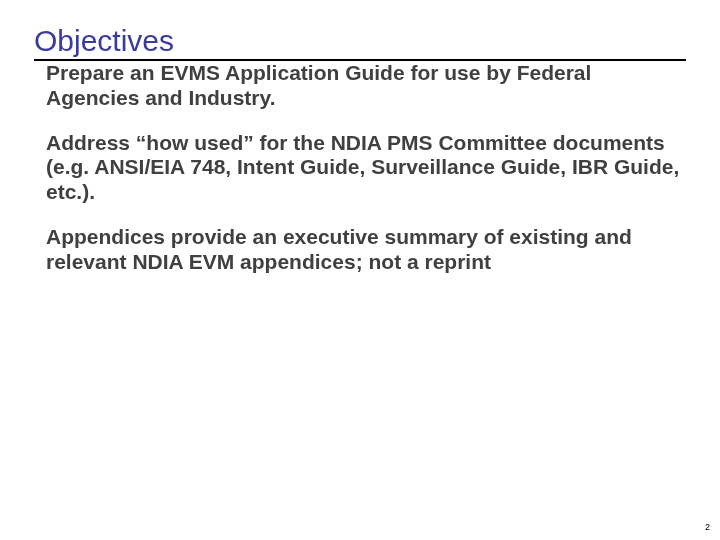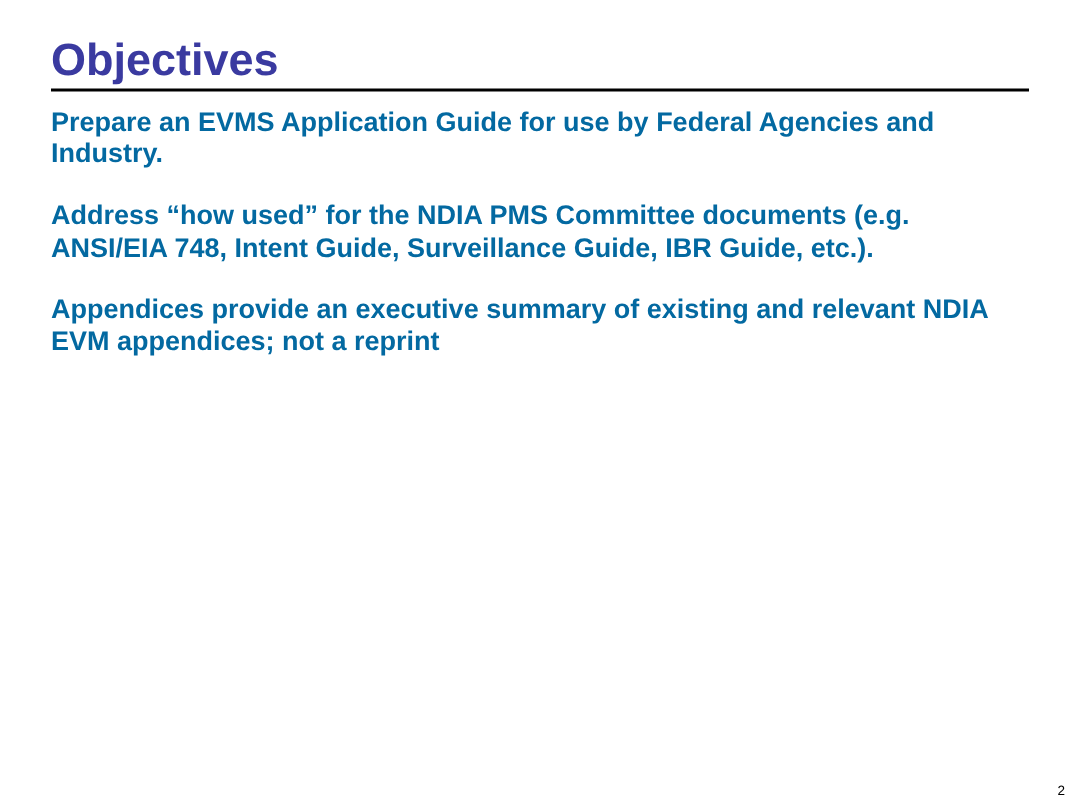--- a/index.html
+++ b/index.html
@@ -14,35 +14,35 @@
   }
   .slide {
     box-sizing: border-box;
     width: 720px;
     height: 540px;
     padding: 24px 34px 0 34px;
     position: relative;
   }
   .title {
     font-size: 30px;
-    font-weight: bold;
+    font-weight: normal;
     color: #3a3aa0;
     border-bottom: 2px solid #000;
     padding-bottom: 2px;
-    margin-bottom: 10px;
     display: inline-block;
     width: 100%;
     line-height: 1.1;
   }
   .para {
-    font-size: 18px;
+    font-size: 21px;
     font-weight: bold;
-    color: #0369a1;
+    color: #404040;
     line-height: 1.18;
     margin-bottom: 20px;
+    margin-left: 12px;
   }
   .pagenum {
     position: absolute;
     bottom: 8px;
     right: 10px;
     font-size: 9px;
     color: #000;
   }
 </style>
 </head>

